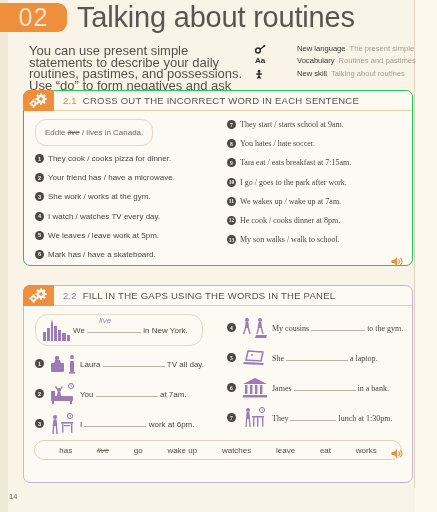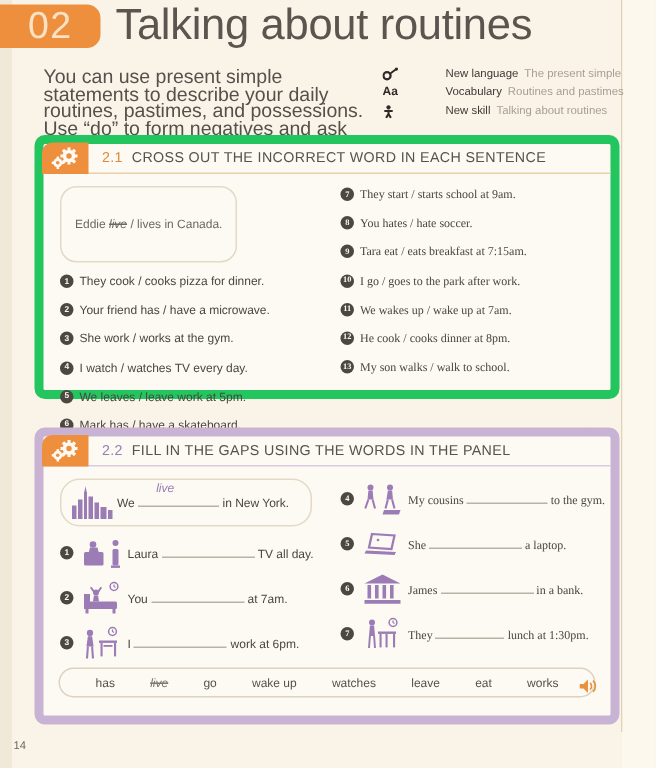--- a/index.html
+++ b/index.html
@@ -36,21 +36,21 @@
   .meta{position:absolute;left:255px;top:44px;width:180px;}
   .meta-row{display:flex;align-items:flex-start;margin-bottom:2.4px;height:10px;}
   .meta-ico{width:14px;flex:0 0 14px;text-align:left;color:#2e2a27;font-size:8px;font-weight:bold;line-height:10px;}
   .meta-lbl{font-size:7.6px;font-weight:normal;color:#3b3734;line-height:10px;white-space:nowrap;padding-left:28px;}
   .meta-val{font-size:7.6px;color:#a79e90;line-height:10px;margin-left:4px;white-space:nowrap;}
   .meta-ico svg{display:block;margin-top:1px;}
 
   
   .ex{
     position:absolute;left:23px;width:390px;
-    background:#fdfaf3;border:6px solid #22c55e;border-radius:7px;
+    background:#fdfaf3;border:1px solid #22c55e;border-radius:7px;
     box-sizing:border-box;
   }
   .ex.purple{border-color:#c9b3d5;}
   .ex-head{
     position:relative;height:19px;
     border-bottom:1px solid #eccfa7;
     display:flex;align-items:center;
   }
   .ex.purple .ex-head{border-bottom-color:#d9c9e2;}
   .gear-badge{
@@ -74,21 +74,21 @@
   .num{
     flex:0 0 9px;width:9px;height:9px;border-radius:50%;
     background:#4d4742;color:#fdfaf3;font-size:5.6px;
     display:flex;align-items:center;justify-content:center;
     margin-top:1px;margin-right:4px;font-weight:bold;
   }
   .sent{font-size:8px;line-height:11px;color:#4a4541;}
 
   .example{
     border:1px solid #e3d9c6;border-radius:11px;background:#fdfaf3;
-    padding:20px 9px;display:inline-block;margin-bottom:7px;
+    padding:8px 9px;display:inline-block;margin-bottom:7px;
     font-size:8px;color:#6d675f;
   }
   .strike{text-decoration:line-through;font-style:italic;color:#6d675f;}
 
   
   .q-row{display:flex;align-items:center;margin-bottom:3px;min-height:27px;}
   .q-num{
     flex:0 0 9px;width:9px;height:9px;border-radius:50%;
     background:#4d4742;color:#fdfaf3;font-size:5.6px;
     display:flex;align-items:center;justify-content:center;font-weight:bold;margin-right:3px;

